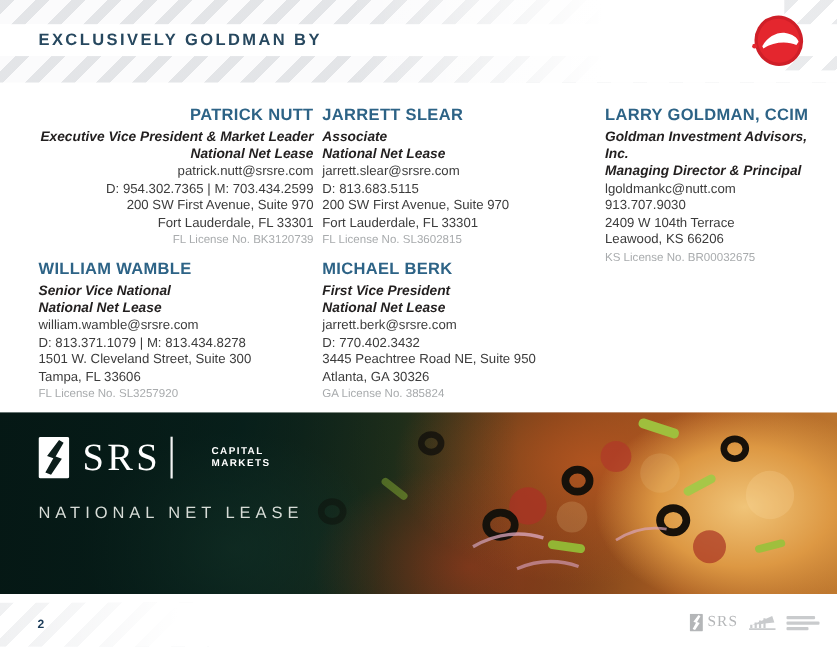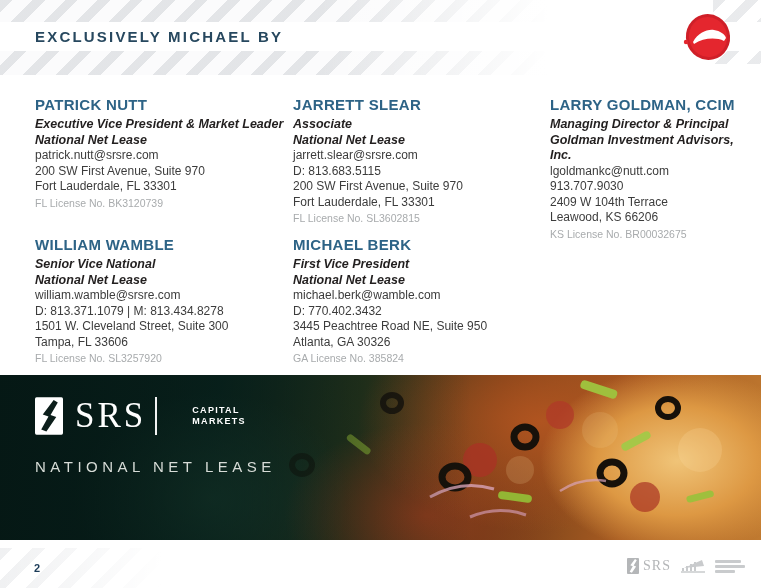--- a/index.html
+++ b/index.html
@@ -26,21 +26,21 @@
   .header-title {
     position:absolute; left:35px; top:0; line-height:29px;
     font-size:15px; font-weight:bold; letter-spacing:2.2px; color:#27485f;
   }
 
   
   .ph-logo { position:absolute; top:12px; left:681px; width:52px; height:50px; }
 
   
   .contact-card { position:absolute; width:250px; }
-  .card-r1c1 { left:35px;  top:96px; }
+  .card-r1c1 { left:35px;  top:96px;text-align:right; }
   .card-r1c2 { left:293px; top:96px; }
   .card-r1c3 { left:550px; top:96px; width:205px; }
   .card-r2c1 { left:35px;  top:236px; }
   .card-r2c2 { left:293px; top:236px; }
   .c-name { font-size:15px; font-weight:bold; letter-spacing:.3px; color:#2d6386; line-height:18px; margin-bottom:3px; }
   .c-bold { font-size:12.5px; font-weight:bold; color:#221f1f; line-height:15.5px;font-style:italic; }
   .c-line { font-size:12px; color:#3c3c3c; line-height:15.5px; }
   .c-lic  { font-size:10.5px; color:#a8abad; line-height:14px; margin-top:1px; }
 
   
@@ -82,58 +82,59 @@
 </head>
 <body>
 
 <div class="page">
 
   <div class="header-band">
     <div class="header-stripes stripes"></div>
     <div class="header-fade"></div>
     <div class="header-corner-stripes stripes"></div>
     <div class="header-title-band">
-      <div class="header-title">EXCLUSIVELY MICHAEL BY</div>
+      <div class="header-title">EXCLUSIVELY GOLDMAN BY</div>
     </div>
   </div>
 
   <div class="ph-logo">
     <svg width="52" height="50" viewBox="0 0 52 50">
       <ellipse cx="27" cy="25" rx="20" ry="21" fill="#e4262e"></ellipse>
       <ellipse cx="27" cy="25" rx="20.5" ry="21.5" fill="none" stroke="#cf1f28" stroke-width="3" transform="rotate(-14 27 25)"></ellipse>
       <circle cx="5" cy="30" r="2.2" fill="#e4262e"></circle>
       <path d="M12 30 C17 21 26 17 33 18 C39 19 44 22 45 26 L43 29 C35 25 22 26 13 32 Z" fill="#ffffff"></path>
     </svg>
   </div>
 
   <div class="contact-card card-r1c1">
     <div class="c-name">PATRICK NUTT</div>
     <div class="c-bold">Executive Vice President &amp; Market Leader</div>
     <div class="c-bold">National Net Lease</div>
     <div class="c-line">patrick.nutt@srsre.com</div>
+    <div class="c-line">D: 954.302.7365 | M: 703.434.2599</div>
     <div class="c-line">200 SW First Avenue, Suite 970</div>
     <div class="c-line">Fort Lauderdale, FL 33301</div>
     <div class="c-lic">FL License No. BK3120739</div>
   </div>
 
   <div class="contact-card card-r1c2">
     <div class="c-name">JARRETT SLEAR</div>
     <div class="c-bold">Associate</div>
     <div class="c-bold">National Net Lease</div>
     <div class="c-line">jarrett.slear@srsre.com</div>
     <div class="c-line">D: 813.683.5115</div>
     <div class="c-line">200 SW First Avenue, Suite 970</div>
     <div class="c-line">Fort Lauderdale, FL 33301</div>
     <div class="c-lic">FL License No. SL3602815</div>
   </div>
 
   <div class="contact-card card-r1c3">
     <div class="c-name">LARRY GOLDMAN, CCIM</div>
+    <div class="c-bold">Goldman Investment Advisors, Inc.</div>
     <div class="c-bold">Managing Director &amp; Principal</div>
-    <div class="c-bold">Goldman Investment Advisors, Inc.</div>
     <div class="c-line">lgoldmankc@nutt.com</div>
     <div class="c-line">913.707.9030</div>
     <div class="c-line">2409 W 104th Terrace</div>
     <div class="c-line">Leawood, KS 66206</div>
     <div class="c-lic">KS License No. BR00032675</div>
   </div>
 
   <div class="contact-card card-r2c1">
     <div class="c-name">WILLIAM WAMBLE</div>
     <div class="c-bold">Senior Vice National</div>
@@ -142,21 +143,21 @@
     <div class="c-line">D: 813.371.1079 | M: 813.434.8278</div>
     <div class="c-line">1501 W. Cleveland Street, Suite 300</div>
     <div class="c-line">Tampa, FL 33606</div>
     <div class="c-lic">FL License No. SL3257920</div>
   </div>
 
   <div class="contact-card card-r2c2">
     <div class="c-name">MICHAEL BERK</div>
     <div class="c-bold">First Vice President</div>
     <div class="c-bold">National Net Lease</div>
-    <div class="c-line">michael.berk@wamble.com</div>
+    <div class="c-line">jarrett.berk@srsre.com</div>
     <div class="c-line">D: 770.402.3432</div>
     <div class="c-line">3445 Peachtree Road NE, Suite 950</div>
     <div class="c-line">Atlanta, GA 30326</div>
     <div class="c-lic">GA License No. 385824</div>
   </div>
 
   <div class="hero">
     <svg class="hero-toppings" width="761" height="165" viewBox="0 0 761 165">
       <circle cx="480" cy="85" r="17" fill="#a93324" opacity="0.8"></circle>
       <circle cx="560" cy="40" r="14" fill="#b03a28" opacity="0.75"></circle>

